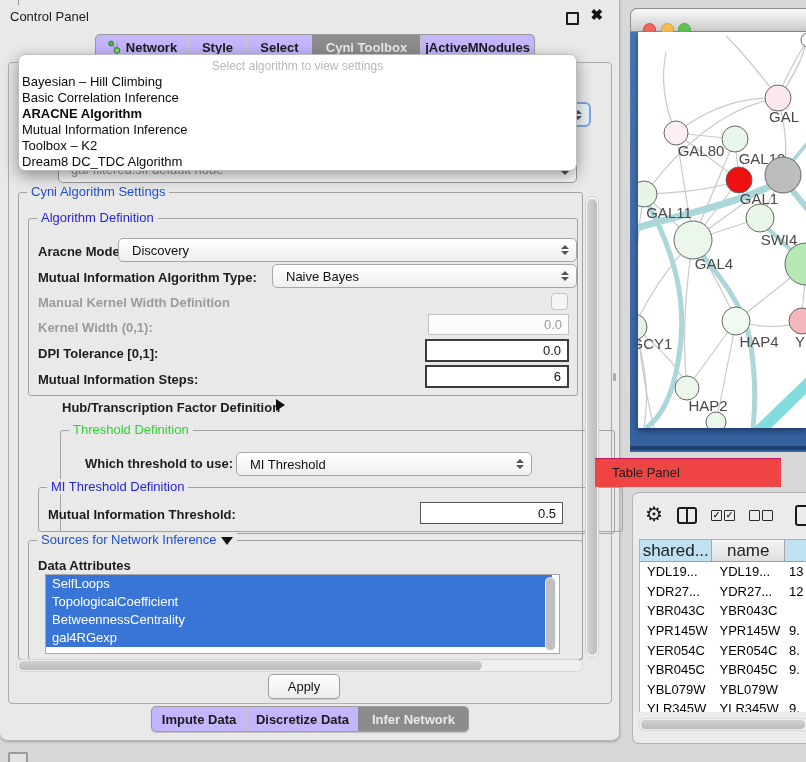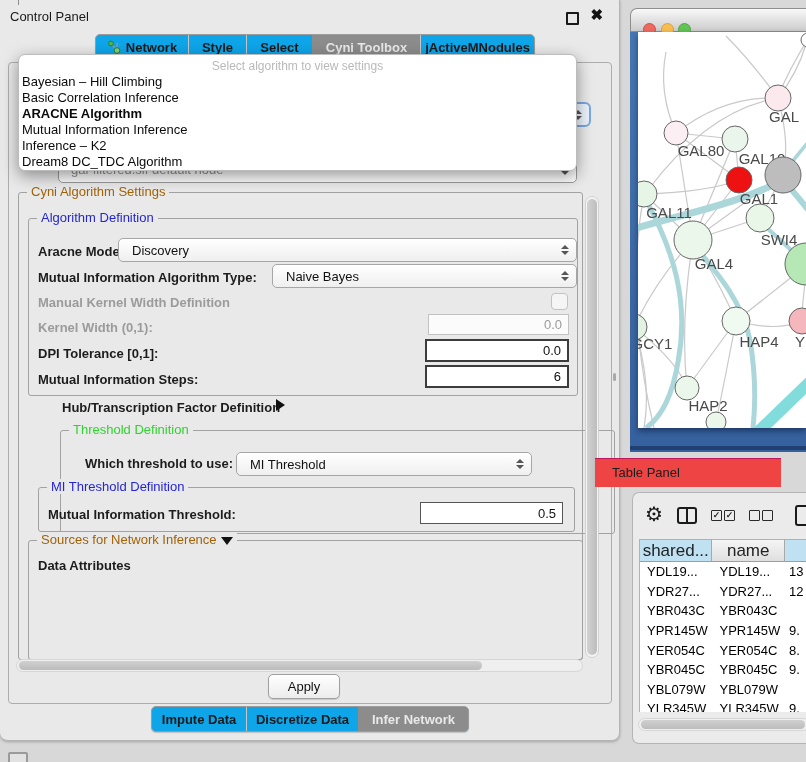--- a/index.html
+++ b/index.html
@@ -8,31 +8,31 @@
   
   .control-window{position:absolute;left:0;top:0;width:619px;height:740px;background:#e9e9e9;
     border:1px solid #b5b5b5;border-left:none;border-top:none;border-radius:0 0 8px 8px;
     box-shadow:0 1px 3px rgba(0,0,0,.25);}
   .cp-title{position:absolute;left:10px;top:9px;font-size:13px;color:#1a1a1a;}
   .float-icon{position:absolute;right:40px;top:12px;width:9px;height:9px;border:2px solid #1a1a1a;border-radius:1px;}
   .close-icon{position:absolute;right:16px;top:7px;font-size:15px;font-weight:bold;color:#111;line-height:16px;}
   .notch{position:absolute;left:18px;top:0;width:1px;height:5px;background:#8f8f8f;}
 
   
-  .segctl{position:absolute;display:flex;height:24px;border:1px solid #9b9b9b;border-radius:5px;background:#0ea5e9;
+  .segctl{position:absolute;display:flex;height:24px;border:1px solid #9b9b9b;border-radius:5px;background:#c4b5fd;
     overflow:hidden;font-size:13px;font-weight:bold;color:#1a1a1a;box-shadow:0 1px 1px rgba(0,0,0,.18);}
   .segctl .seg{display:flex;align-items:center;justify-content:center;gap:5px;border-left:1px solid #c6c6c6;box-sizing:border-box;}
   .segctl .seg:first-child{border-left:none;}
   .segctl .seg.selected{background:#8c8c8c;color:#e9e9e9;border-left-color:#8c8c8c;}
 
   .main-panel{position:absolute;left:8px;top:62px;width:602px;height:640px;border:1px solid #adadad;border-radius:4px;background:#e9e9e9;}
 
   
   .gb{position:absolute;border:1px solid #a2a2a2;border-radius:3px;}
-  .gb .lg{position:absolute;top:-9px;left:8px;background:#e9e9e9;padding:0 4px;font-size:13px;color:#a16207;white-space:nowrap;}
+  .gb .lg{position:absolute;top:-9px;left:8px;background:#e9e9e9;padding:0 4px;font-size:13px;color:#1d4ed8;white-space:nowrap;}
   .lg.blue{color:#2525d6;}
   .lg.green{color:#2fd32f;}
 
   .lbl{position:absolute;font-size:13px;font-weight:bold;color:#1c1c1c;white-space:nowrap;}
   .lbl.gray{color:#9b9b9b;}
 
   .mac-combo{position:absolute;border:1px solid #a6a6a6;border-radius:5px;background:linear-gradient(#ffffff,#efefef);
     font-size:13px;color:#111;display:flex;align-items:center;padding-left:13px;box-sizing:border-box;box-shadow:inset 0 1px 0 #fff;}
   .stepper{position:absolute;right:7px;top:50%;transform:translateY(-50%);display:flex;flex-direction:column;gap:2px;}
   .stepper i{display:block;width:0;height:0;border-left:4px solid transparent;border-right:4px solid transparent;}
@@ -202,30 +202,40 @@
     </div>
     <div class="lbl" style="left:85px;top:456px;">Which threshold to use:</div>
     <div class="mac-combo" style="left:236px;top:452px;width:296px;height:24px;">
       <span>MI Threshold</span>
       <span class="stepper">
           <i class="up"></i>
           <i class="dn"></i>
         </span>
     </div>
 
-    <div class="gb" style="left:38px;top:487px;width:535px;height:43px;">
+    <div class="gb" style="left:38px;top:487px;width:535px;height:43px;padding-left:48px;">
       <span class="lg blue">MI Threshold Definition</span>
     </div>
     <div class="lbl" style="left:48px;top:507px;">Mutual Information Threshold:</div>
     <div class="field" style="left:420px;top:502px;width:143px;height:22px;border:1.5px solid #555;">0.5</div>
 
     <div class="gb" style="left:28px;top:540px;width:553px;height:118px;">
       <span class="lg"><span>Sources for Network Inference</span><span class="tri-down"></span></span>
     </div>
     <div class="lbl" style="left:38px;top:558px;">Data Attributes</div>
+    <div class="listbox" style="left:45px;top:574px;width:513px;height:78px;" id="attr-list">
+
+    <div class="li" style="width: 500px;">SelfLoops</div>
+        <div class="li" style="width: 500px;">TopologicalCoefficient</div>
+        <div class="li" style="width: 500px;">BetweennessCentrality</div>
+        <div class="li" style="width: 500px;">gal4RGexp</div>
+        <div class="list-vscroll">
+          <div class="thumb"></div>
+        </div>
+      </div>
 
     <div class="vscroll" style="left:585px;top:196px;height:462px;">
         <div class="thumb"></div>
       </div>
     <div class="hscroll" style="left:16px;top:659px;width:567px;">
         <div class="thumb" style="left:2px;width:463px;"></div>
       </div>
 
     <div class="apply-btn" style="left:268px;top:674px;">Apply</div>
 
@@ -241,21 +251,21 @@
         </div>
       </div>
 
     <div class="popup">
       <div class="ph">Select algorithm to view settings</div>
       <div id="popup-items">
           <div class="it">Bayesian – Hill Climbing</div>
           <div class="it">Basic Correlation Inference</div>
           <div class="it bold">ARACNE Algorithm</div>
           <div class="it">Mutual Information Inference</div>
-          <div class="it">Inference – K2</div>
+          <div class="it">Toolbox – K2</div>
           <div class="it">Dream8 DC_TDC Algorithm</div>
         </div>
     </div>
   </div>
 
   <div class="bl-partial"></div>
   <div class="divider-handle"></div>
 
   <div class="net-titlebar">
     <div class="light" style="left:12px;background:#ed6a5f;border:1px solid #cf4e47;"></div>

